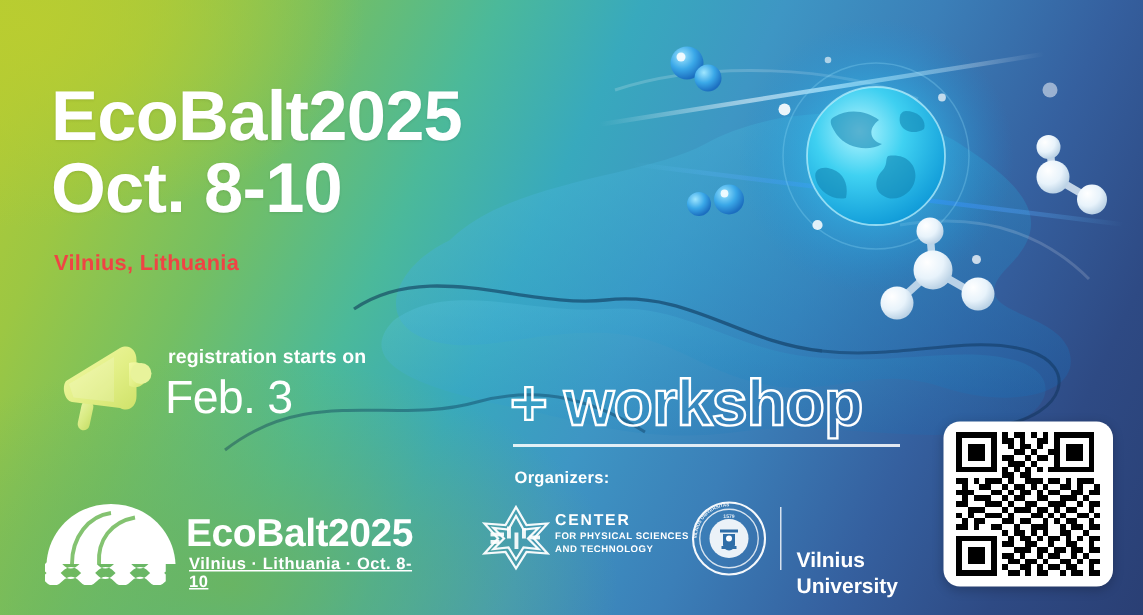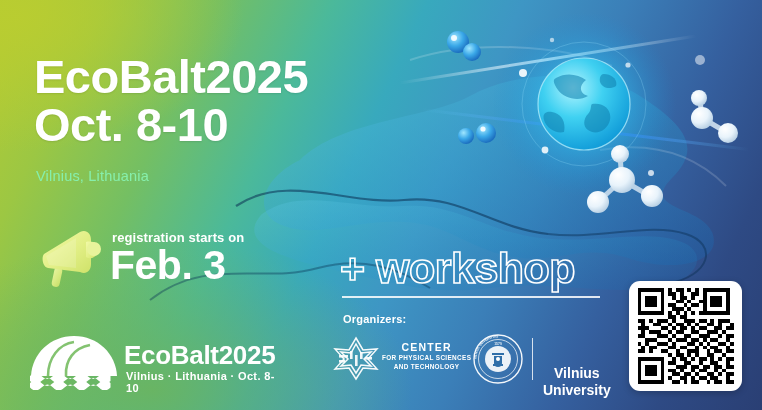--- a/index.html
+++ b/index.html
@@ -40,62 +40,62 @@
   .art{position:absolute;inset:0;pointer-events:none;}
 
   
   .title{
     position:absolute;left:34px;top:55px;color:#ffffff;
     font-size:47px;line-height:44px;font-weight:bold;letter-spacing:-.5px;
     text-shadow:0 1px 2px rgba(0,0,0,.10);
   }
   .title .l2{display:block;margin-top:4px;}
   .subtitle{
-    position:absolute;left:36px;top:168px;color:#86efac;
-    font-size:14.5px;font-weight:normal;letter-spacing:.2px;text-align:right;
+    position:absolute;left:36px;top:168px;color:#ef4444;
+    font-size:14.5px;font-weight:bold;letter-spacing:.2px;text-align:right;
   }
 
   .regBlock{position:absolute;left:36px;top:222px;width:280px;height:70px;}
   .mega{position:absolute;left:0;top:2px;width:72px;height:64px;}
   .regSmall{
     position:absolute;left:76px;top:8px;color:#ffffff;
     font-size:13px;font-weight:bold;letter-spacing:.1px;
   }
   .regBig{
     position:absolute;left:74px;top:21px;color:#ffffff;
-    font-size:41px;font-weight:bold;letter-spacing:-.5px;line-height:44px;
+    font-size:31px;font-weight:normal;letter-spacing:-.5px;line-height:44px;
   }
 
   .logoLock{position:absolute;left:28px;top:330px;width:250px;height:62px;}
   .logoMark{position:absolute;left:0;top:2px;width:92px;height:58px;}
   .logoName{
     position:absolute;left:96px;top:10px;color:#ffffff;
     font-size:26px;font-weight:bold;letter-spacing:-.3px;
   }
   .logoTag{
     position:absolute;left:98px;top:40px;color:#ffffff;
-    font-size:11px;font-weight:bold;letter-spacing:.35px;
+    font-size:11px;font-weight:bold;letter-spacing:.35px;text-decoration:underline;
   }
 
   
   .biennial{
     position:absolute;left:342px;top:229px;color:#ffffff;
     font-size:14px;font-weight:bold;letter-spacing:.2px;
   }
   .workshopWrap{position:absolute;left:338px;top:243px;width:300px;height:52px;}
   .rule{
     position:absolute;left:342px;top:296px;width:258px;height:1.5px;
     background:rgba(255,255,255,.85);
   }
   .organizers{
     position:absolute;left:343px;top:313px;color:#ffffff;
     font-size:11px;font-weight:bold;letter-spacing:.2px;
   }
 
-  .orgRow{position:absolute;left:332px;top:333px;width:290px;height:56px;text-align:center;}
+  .orgRow{position:absolute;left:320px;top:333px;width:290px;height:56px;}
   .ftmc{position:absolute;left:0;top:2px;width:48px;height:46px;}
   .ftmcTxt{position:absolute;left:50px;top:8px;color:#ffffff;}
   .ftmcTxt .t1{font-size:10.5px;font-weight:bold;letter-spacing:1.2px;display:block;}
   .ftmcTxt .t2{font-size:6.4px;font-weight:bold;letter-spacing:.35px;display:block;line-height:8.2px;margin-top:1px;}
   .vuSeal{position:absolute;left:140px;top:0px;width:52px;height:52px;}
   .vuDiv{position:absolute;left:200px;top:5px;width:1px;height:42px;background:rgba(255,255,255,.8);}
   .vuTxt{position:absolute;left:211px;top:9px;color:#ffffff;font-size:14px;font-weight:bold;line-height:17px;margin-top:23px;}
 
   .qrCard{
     position:absolute;left:629px;top:281px;width:113px;height:110px;

